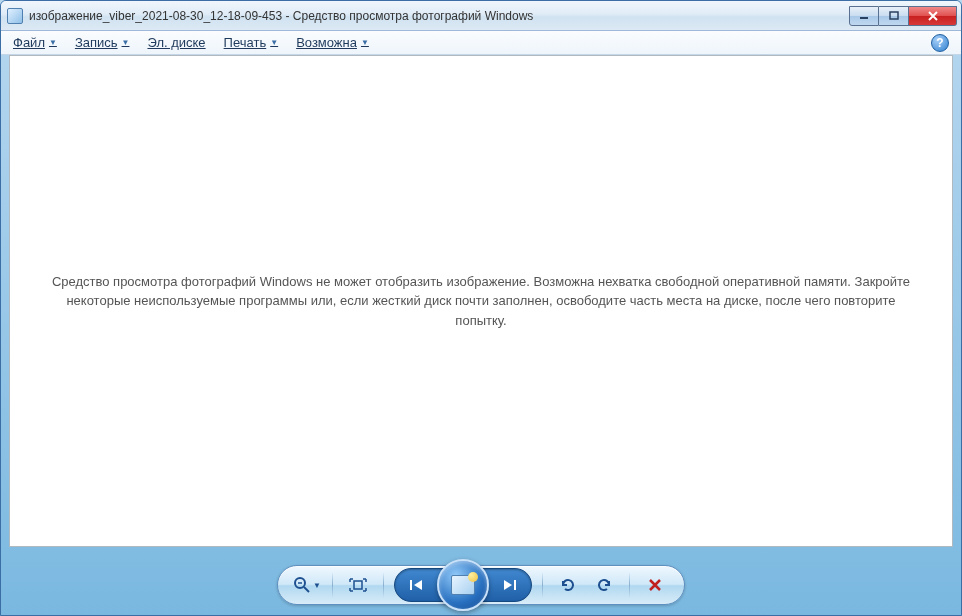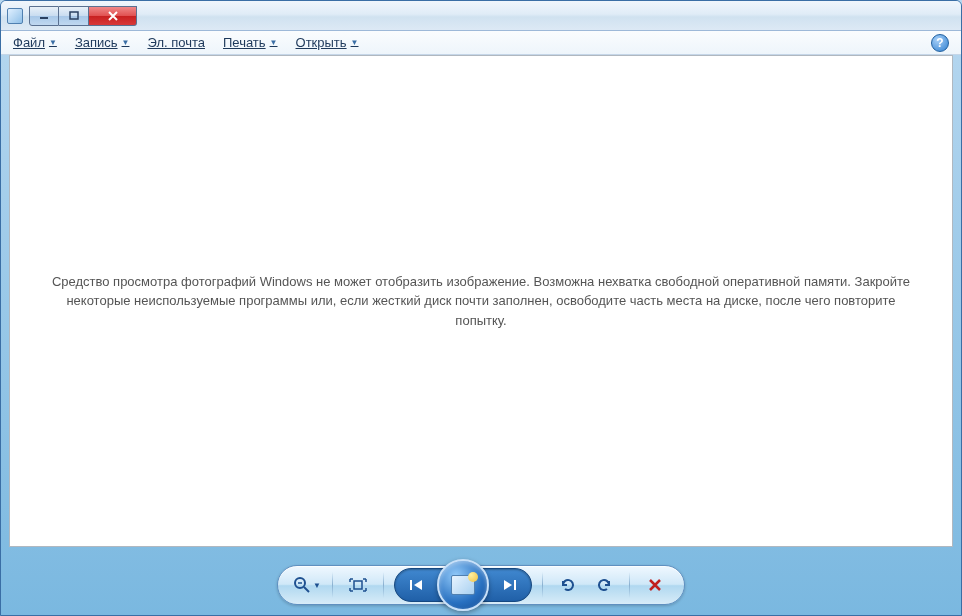--- a/index.html
+++ b/index.html
@@ -40,20 +40,21 @@
 .chev-sm { font-size: 8px; color: #1e5090; margin-left: 2px; }
 .delete-btn { color: #c02020; }
 </style>
 </head>
 <body>
 
 <div class="window">
 
   <div class="titlebar">
     <div class="title-icon"></div>
+    <div class="title-text">изображение_viber_2021-08-30_12-18-09-453 - Средство просмотра фотографий Windows</div>
     <div class="win-controls">
       <div class="win-btn win-btn-min">
         <svg width="10" height="10">
             <rect x="1" y="6" width="8" height="2" fill="#2a4060"></rect>
           </svg>
       </div>
       <div class="win-btn win-btn-max">
         <svg width="10" height="10">
             <rect x="1" y="1" width="8" height="7" fill="none" stroke="#2a4060" stroke-width="1.5"></rect>
           </svg>
@@ -69,28 +70,28 @@
   <div class="menubar">
     <div class="menu-item">
         <span>Файл</span>
         <span class="chev">▼</span>
       </div>
     <div class="menu-item">
         <span>Запись</span>
         <span class="chev">▼</span>
       </div>
     <div class="menu-item">
-        <span>Эл. почта</span>
+        <span>Эл. диске</span>
       </div>
     <div class="menu-item">
         <span>Печать</span>
         <span class="chev">▼</span>
       </div>
     <div class="menu-item">
-        <span>Открыть</span>
+        <span>Возможна</span>
         <span class="chev">▼</span>
       </div>
     <div class="menu-spacer"></div>
     <div class="help-btn">
         <span>?</span>
       </div>
   </div>
 
   <div class="content-wrap">
     <div class="viewer">

